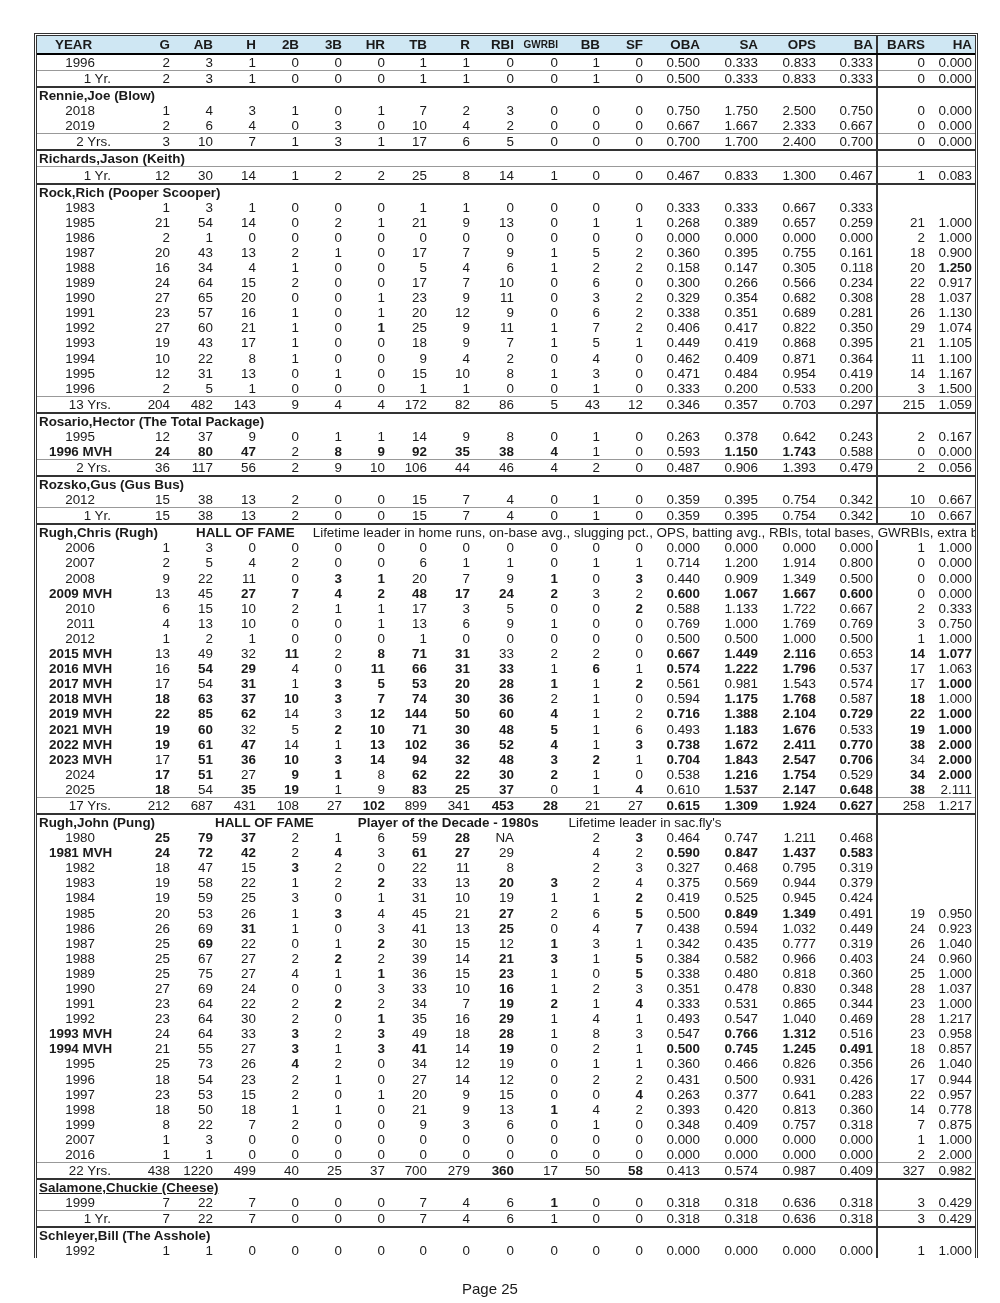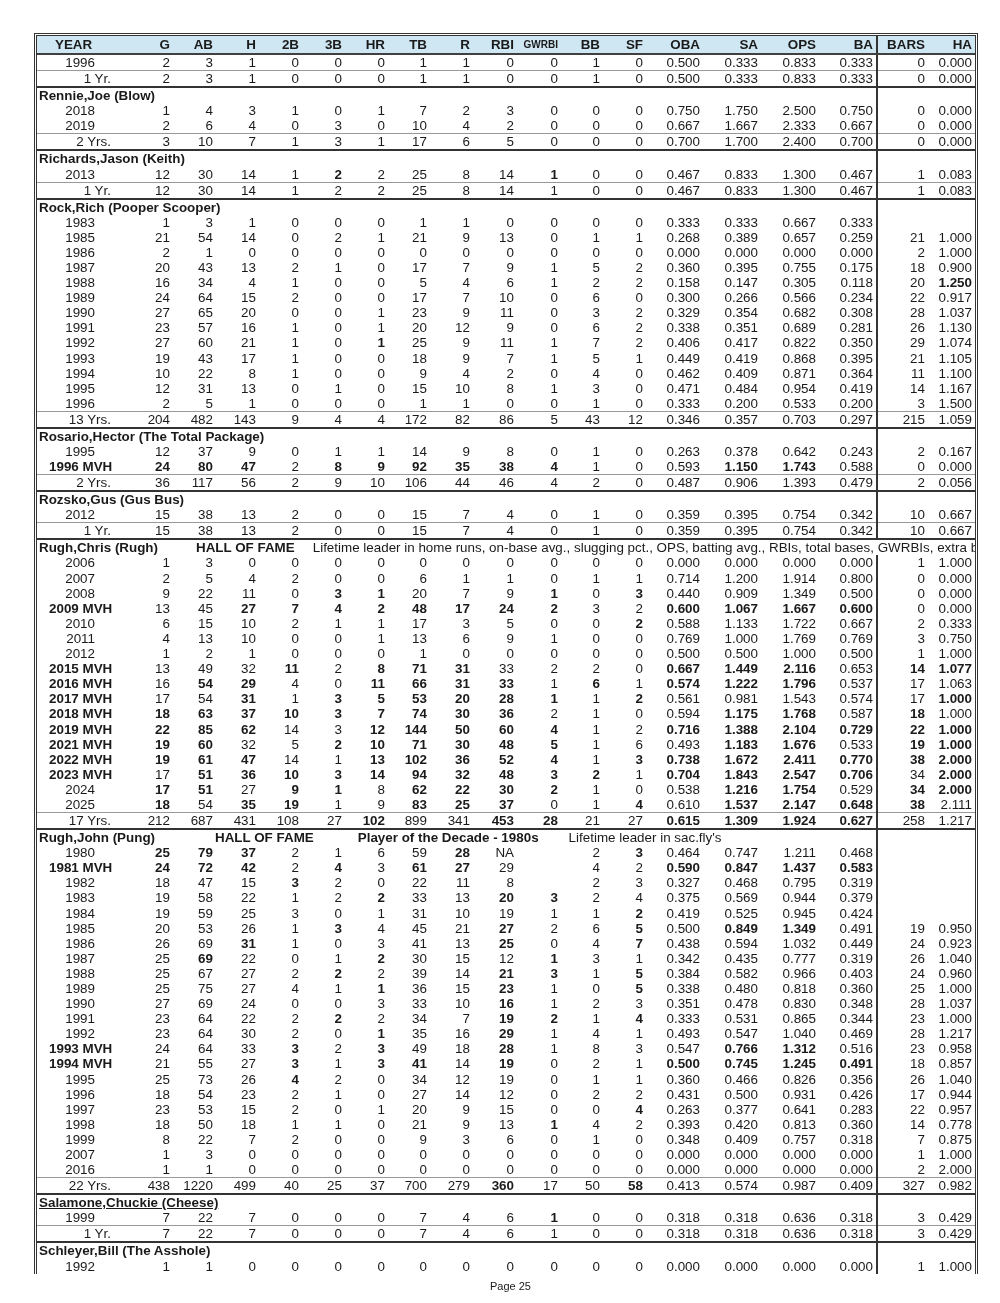--- a/index.html
+++ b/index.html
@@ -2,32 +2,32 @@
 <html><head>
 <meta charset="utf-8">
 <style>
   html, body { margin: 0; padding: 0; background: #ffffff; }
   body { width: 1000px; height: 1303px; position: relative; overflow: hidden;
          font-family: "Liberation Sans", sans-serif; color: #1a1a1a; }
   #sheet { position: absolute; left: 34px; top: 33px; width: 938px;
            border: 3px double #333; border-bottom: none; }
   table { border-collapse: collapse; width: 100%; table-layout: fixed; font-size: 13.4px; }
   td, th { padding: 0 3px 0 0; height: 15.1px; line-height: 15px; text-align: right; white-space: nowrap; overflow: visible; }
-  thead th { background: #cfe7f3; font-weight: bold; font-size: 13.4px; height: 17px; border-bottom: 2px solid #404040; }
+  thead th { background: #cfe7f3; font-weight: bold; font-size: 13.4px; height: 17px; border-bottom: 2px solid #000000; }
   thead th.year { text-align: left; padding-left: 18px; }
   thead th.small { font-size: 10px; }
   td.year { text-align: right; padding-right: 38px; }
   td.year.mvh { text-align: left; padding-left: 12px; padding-right: 0; }
   td.total-label { text-align: right; padding-right: 22px; }
   .bars-col { border-left: 2px solid #333; }
   tr.name-row td { text-align: left; font-weight: bold; padding-left: 2px; height: 15px; }
   tr.total td { border-top: 1px solid #999; border-bottom: 2px solid #333; }
   .b { font-weight: bold; }
   .hof { font-weight: bold; }
-  #page-number { position: absolute; top: 1280px; left: 490px; font-size: 11px; }
+  #page-number { position: absolute; top: 1280px; left: 462px; font-size: 15px; }
 </style>
 </head>
 <body>
 
 <div id="sheet">
   <table>
     <colgroup>
       <col style="width:96px">
         <col style="width:40px">
         <col style="width:43px">
@@ -180,62 +180,41 @@
           <td class="">2.400</td>
           <td class="">0.700</td>
           <td class="bars-col">0</td>
           <td class="">0.000</td>
         </tr>
         <tr class="name-row">
           <td colspan="17" style="text-align: left;"><span>Richards,Jason (Keith)</span></td>
           <td class="bars-col"></td>
           <td></td>
         </tr>
-        <tr>
-          <td class="year">2013</td>
+        <tr class="total">
+          <td class="year total-label">1 Yr.</td>
           <td class="">12</td>
           <td class="">30</td>
           <td class="">14</td>
           <td class="">1</td>
-          <td class="b">2</td>
+          <td class="">2</td>
           <td class="">2</td>
           <td class="">25</td>
           <td class="">8</td>
           <td class="">14</td>
-          <td class="b">1</td>
+          <td class="">1</td>
           <td class="">0</td>
           <td class="">0</td>
           <td class="">0.467</td>
           <td class="">0.833</td>
           <td class="">1.300</td>
           <td class="">0.467</td>
           <td class="bars-col">1</td>
           <td class="">0.083</td>
         </tr>
-        <tr class="total">
-          <td class="year total-label">1 Yr.</td>
-          <td class="">12</td>
-          <td class="">30</td>
-          <td class="">14</td>
-          <td class="">1</td>
-          <td class="">2</td>
-          <td class="">2</td>
-          <td class="">25</td>
-          <td class="">8</td>
-          <td class="">14</td>
-          <td class="">1</td>
-          <td class="">0</td>
-          <td class="">0</td>
-          <td class="">0.467</td>
-          <td class="">0.833</td>
-          <td class="">1.300</td>
-          <td class="">0.467</td>
-          <td class="bars-col">1</td>
-          <td class="">0.083</td>
-        </tr>
         <tr class="name-row">
           <td colspan="17" style="text-align: left; margin-top: 48px;"><span>Rock,Rich (Pooper Scooper)</span></td>
           <td class="bars-col"></td>
           <td></td>
         </tr>
         <tr>
           <td class="year">1983</td>
           <td class="">1</td>
           <td class="">3</td>
           <td class="">1</td>
@@ -307,21 +286,21 @@
           <td class="">0</td>
           <td class="">17</td>
           <td class="">7</td>
           <td class="">9</td>
           <td class="">1</td>
           <td class="">5</td>
           <td class="">2</td>
           <td class="">0.360</td>
           <td class="">0.395</td>
           <td class="">0.755</td>
-          <td class="">0.175</td>
+          <td class="">0.161</td>
           <td class="bars-col">18</td>
           <td class="">0.900</td>
         </tr>
         <tr>
           <td class="year">1988</td>
           <td class="">16</td>
           <td class="">34</td>
           <td class="">4</td>
           <td class="">1</td>
           <td class="">0</td>

